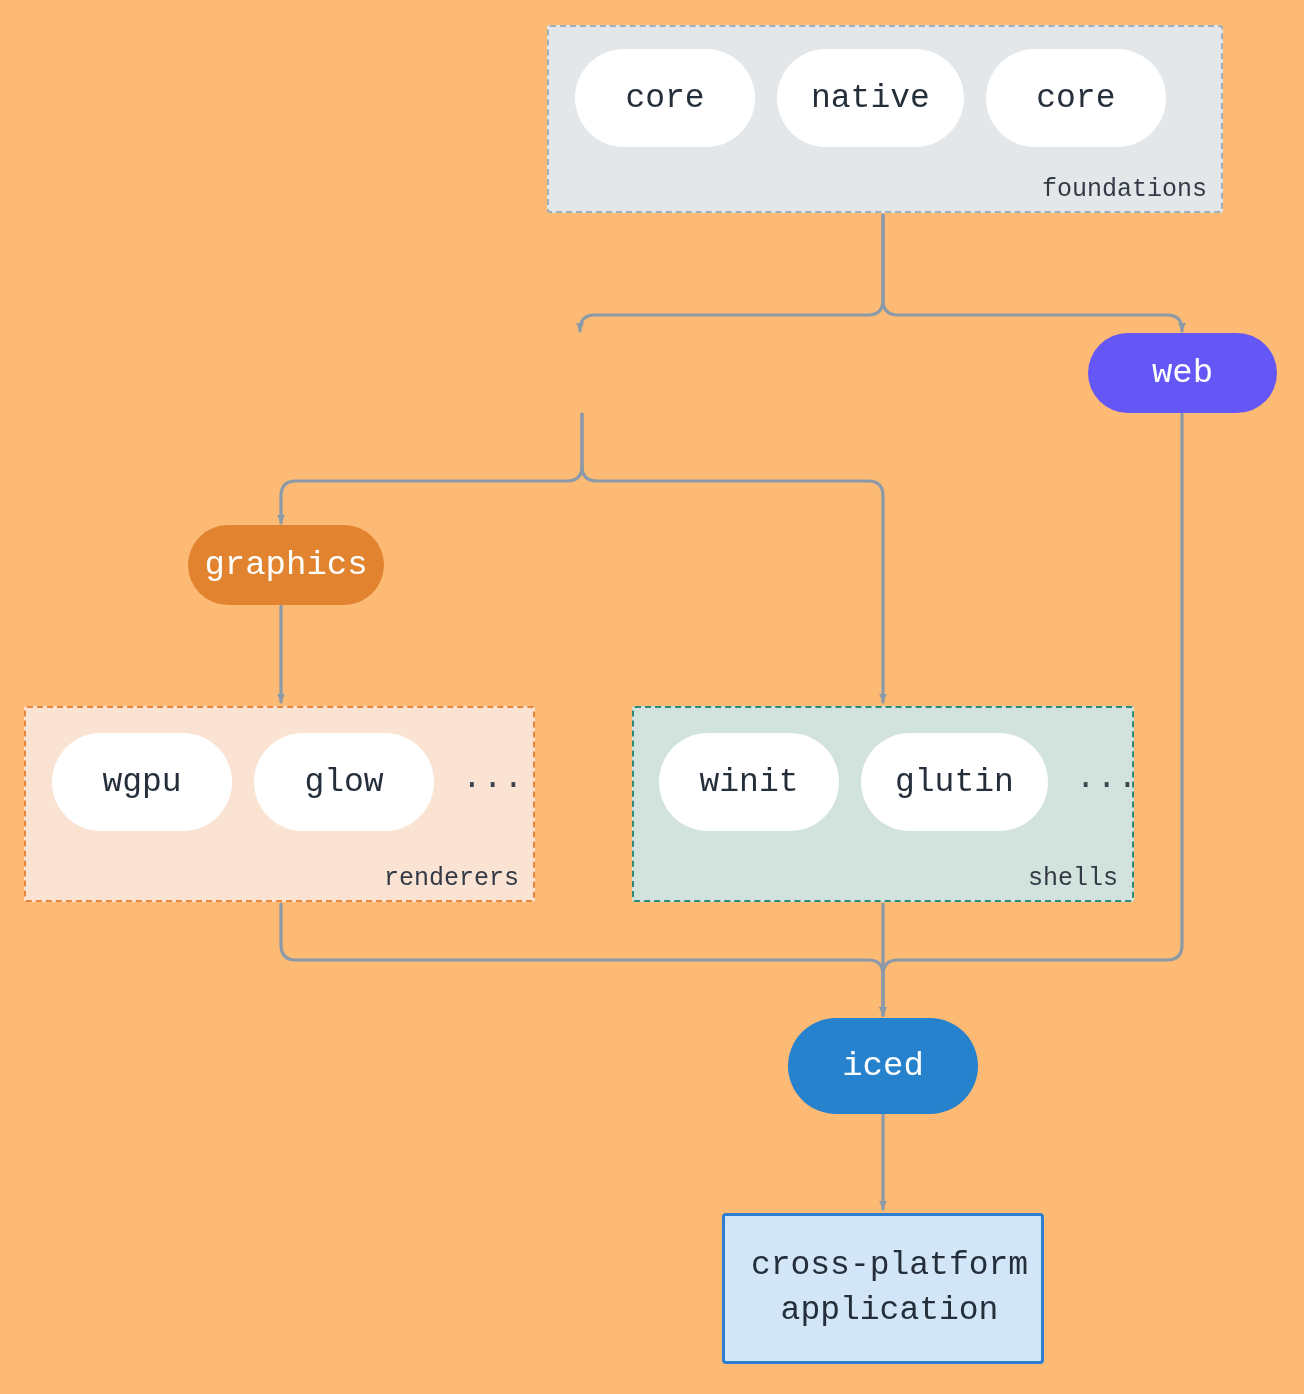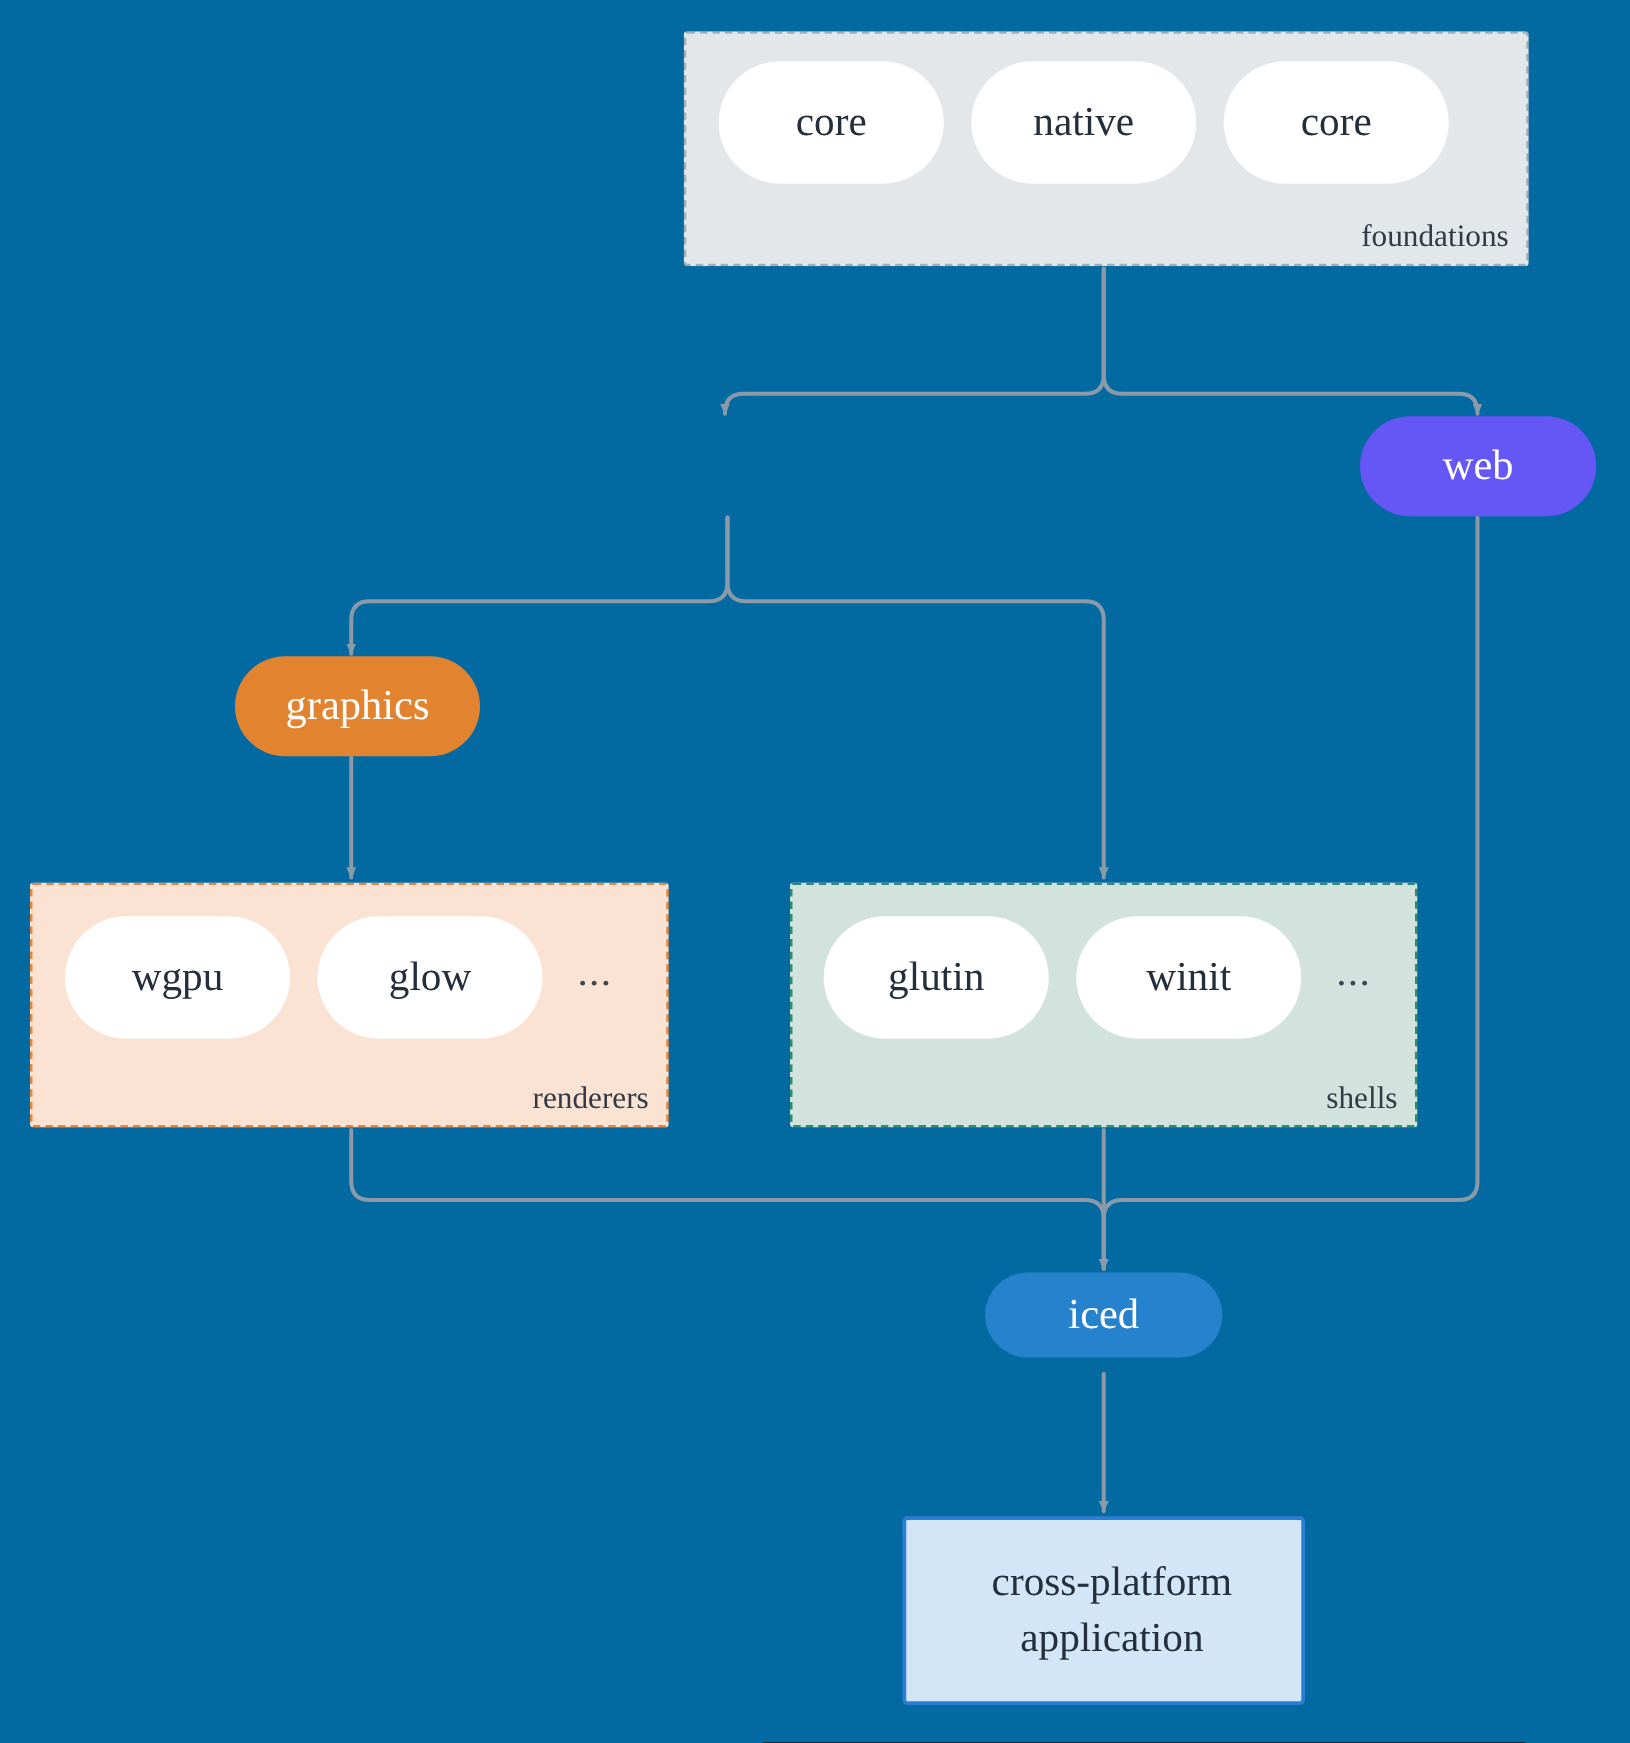--- a/index.html
+++ b/index.html
@@ -4,22 +4,22 @@
 <style>
   html, body {
     margin: 0;
     padding: 0;
     background: #000000;
   }
   #canvas {
     position: relative;
     width: 1304px;
     height: 1394px;
-    background: #0369a1;
-    font-family: Liberation Serif, serif;
+    background: #fdba74;
+    font-family: Liberation Mono, monospace;
     overflow: hidden;
   }
   #edges {
     position: absolute;
     left: 0;
     top: 0;
     width: 1304px;
     height: 1394px;
     pointer-events: none;
   }
@@ -102,21 +102,21 @@
     justify-content: center;
     border-radius: 999px;
     color: #ffffff;
     font-size: 34px;
     box-sizing: border-box;
     white-space: nowrap;
   }
   #node-native { left: 487px; top: 333px; width: 190px; height: 80px; background: #6457f5; }
   #node-web    { left: 1088px; top: 333px; width: 189px; height: 80px; background: #6457f5; }
   #node-graphics { left: 188px; top: 525px; width: 196px; height: 80px; background: #e2832f; }
-  #node-iced   { left: 788px; top: 1018px; width: 190px; height: 68px; background: #2682cd; }
+  #node-iced   { left: 788px; top: 1018px; width: 190px; height: 96px; background: #2682cd; }
 
   
   #node-application {
     position: absolute;
     left: 722px; top: 1213px; width: 322px; height: 151px;
     background: #d3e6f8;
     border: 3px solid #2a7fd4;
     border-radius: 4px;
     box-sizing: border-box;
     display: flex;
@@ -176,22 +176,22 @@
     <div class="cluster-row">
       <div class="pill">wgpu</div>
       <div class="pill">glow</div>
       <div class="ellipsis">...</div>
     </div>
     <div class="cluster-label">renderers</div>
   </div>
 
   <div class="cluster" id="cluster-shells">
     <div class="cluster-row">
+      <div class="pill">winit</div>
       <div class="pill">glutin</div>
-      <div class="pill">winit</div>
       <div class="ellipsis">...</div>
     </div>
     <div class="cluster-label">shells</div>
   </div>
 
 
   <div class="node" id="node-web">web</div>
 
   <div class="node" id="node-graphics">graphics</div>
 

